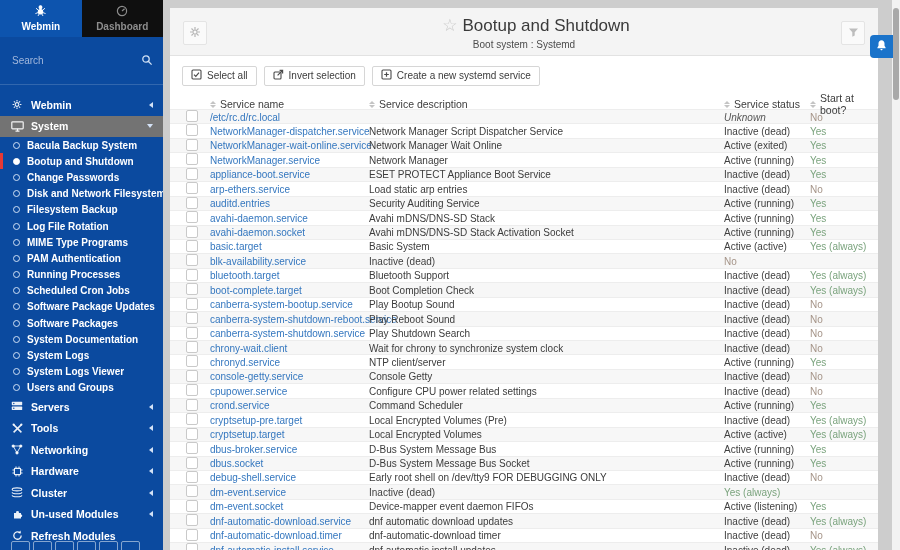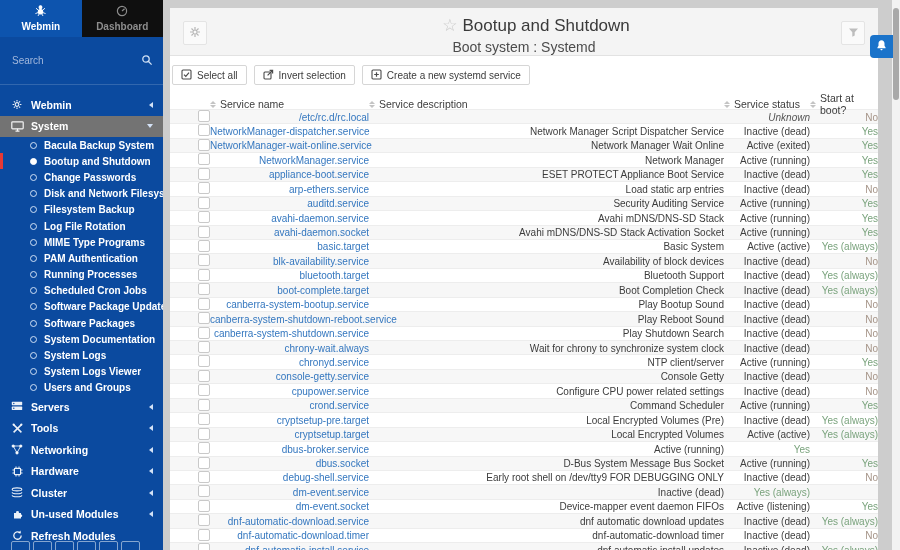--- a/index.html
+++ b/index.html
@@ -20,55 +20,55 @@
   .search-row input::placeholder{color:#a3b8dc;}
   #sidebar-nav{padding-top:9px;}
   .top-item{height:21.5px;display:flex;align-items:center;padding:0 10px;color:#fff;
        font-size:10.5px;font-weight:bold;cursor:pointer;}
   .top-item.active{background:#737373;}
   .ticon{width:14px;height:11px;margin-right:7px;display:flex;align-items:center;justify-content:center;flex:none;}
   .arrow-left{width:0;height:0;border-top:3px solid transparent;border-bottom:3px solid transparent;
        border-right:4px solid #d4e2f6;margin-left:auto;}
   .arrow-down{width:0;height:0;border-left:3px solid transparent;border-right:3px solid transparent;
        border-top:4px solid #d4e2f6;margin-left:auto;}
-  .child{height:16.2px;display:flex;align-items:center;padding-left:30px;color:#fff;
+  .child{height:16.2px;display:flex;align-items:center;padding-left:13px;color:#fff;
        font-size:10px;font-weight:bold;position:relative;cursor:pointer;white-space:nowrap;}
   .bullet{width:5px;height:5px;border:1px solid #cfe0f5;border-radius:50%;margin-right:7px;flex:none;}
   .child.active .bullet{background:#fff;border-color:#fff;}
   .child.active::before{content:"";position:absolute;left:0;top:0;bottom:0;width:3px;background:#e53935;}
   .sb-bottom{position:absolute;bottom:-5px;left:11px;display:flex;gap:3px;}
   .sb-stub{width:17px;height:12px;border:1px solid rgba(255,255,255,0.5);border-radius:2px;}
 
   
   .main{flex:1;position:relative;height:550px;}
   .panel{position:absolute;left:7px;top:8px;width:708px;top:8px;bottom:0;background:#fff;overflow:hidden;}
   .panel-header{height:47px;background:#f4f4f4;border-bottom:1px solid #e2e2e2;position:relative;}
   .icon-btn{position:absolute;top:13px;width:22px;height:22px;background:#fafafa;border:1px solid #e4e4e4;
        border-radius:2px;display:flex;align-items:center;justify-content:center;cursor:pointer;}
   .icon-btn.left{left:13px;}
   .icon-btn.right{right:13px;}
   .title-wrap{text-align:center;padding-top:7px;}
   .title-line{font-size:17px;color:#3a3a3a;padding-left:24px;}
   .star{color:#c8c8c8;font-size:17px;margin-right:5px;}
-  .subtitle{font-size:14px;color:#4c4c4c;margin-top:3px;}
-
-  .toolbar{padding:9px 2px 0;display:flex;gap:7px;height:21px;}
+  .subtitle{font-size:10px;color:#4c4c4c;margin-top:3px;}
+
+  .toolbar{padding:9px 12px 0;display:flex;gap:7px;height:21px;align-items:center;}
   .tbtn{display:flex;align-items:center;gap:5px;border:1px solid #d6d6d6;background:#fff;
        font-size:10px;color:#3c3c3c;padding:0 8px;height:20px;border-radius:2px;cursor:pointer;white-space:nowrap;}
 
   .grid-cols{display:grid;grid-template-columns:40px 159px 355px 86px 1fr;align-items:center;}
   .thead{height:17px;margin-top:6px;font-size:10.5px;color:#3c3c3c;}
   .th{display:flex;align-items:center;gap:4px;}
   .carets{display:flex;flex-direction:column;gap:1px;}
   .car-up{width:0;height:0;border-left:3px solid transparent;border-right:3px solid transparent;
        border-bottom:3px solid #c4c4c4;}
   .car-dn{width:0;height:0;border-left:3px solid transparent;border-right:3px solid transparent;
        border-top:3px solid #c4c4c4;}
   #rows{overflow:hidden;}
-  .row{height:13.45px;font-size:10px;border-top:1px solid #ededed;text-align:right;}
+  .row{height:13.45px;font-size:10px;border-top:1px solid #ededed;}
   .row:nth-child(odd){background:#f7f7f7;}
   .cb{width:10px;height:10px;border:1px solid #c9c9c9;border-radius:2px;background:#fff;margin-left:16px;cursor:pointer;}
   .name-cell a{color:#3477bf;text-decoration:none;cursor:pointer;white-space:nowrap;}
   .desc-cell{color:#3c3c3c;white-space:nowrap;overflow:hidden;}
   .status-cell{color:#3f3f3f;}
   .status-cell.unknown{font-style:italic;color:#555;}
   .boot-cell.yes{color:#7aa37d;}
   .boot-cell.no{color:#a59488;}
 
   .gutter{position:absolute;top:0;right:8px;width:14px;height:550px;background:#cdcdcd;}
@@ -432,21 +432,21 @@
           </div>
           <div class="row grid-cols">
             <div><span class="cb" style="display: inline-block;"></span></div>
             <div class="name-cell"><a href="#">arp-ethers.service</a></div>
             <div class="desc-cell">Load static arp entries</div>
             <div class="status-cell">Inactive (dead)</div>
             <div class="boot-cell no">No</div>
           </div>
           <div class="row grid-cols">
             <div><span class="cb" style="display: inline-block;"></span></div>
-            <div class="name-cell"><a href="#">auditd.service</a></div>
+            <div class="name-cell"><a href="#">auditd.entries</a></div>
             <div class="desc-cell">Security Auditing Service</div>
             <div class="status-cell">Active (running)</div>
             <div class="boot-cell yes">Yes</div>
           </div>
           <div class="row grid-cols">
             <div><span class="cb" style="display: inline-block;"></span></div>
             <div class="name-cell"><a href="#">avahi-daemon.service</a></div>
             <div class="desc-cell">Avahi mDNS/DNS-SD Stack</div>
             <div class="status-cell">Active (running)</div>
             <div class="boot-cell yes">Yes</div>
@@ -461,21 +461,20 @@
           <div class="row grid-cols">
             <div><span class="cb" style="display: inline-block;"></span></div>
             <div class="name-cell"><a href="#">basic.target</a></div>
             <div class="desc-cell">Basic System</div>
             <div class="status-cell">Active (active)</div>
             <div class="boot-cell yes">Yes (always)</div>
           </div>
           <div class="row grid-cols">
             <div><span class="cb" style="display: inline-block;"></span></div>
             <div class="name-cell"><a href="#">blk-availability.service</a></div>
-            <div class="desc-cell">Availability of block devices</div>
             <div class="status-cell">Inactive (dead)</div>
             <div class="boot-cell no">No</div>
           </div>
           <div class="row grid-cols">
             <div><span class="cb" style="display: inline-block;"></span></div>
             <div class="name-cell"><a href="#">bluetooth.target</a></div>
             <div class="desc-cell">Bluetooth Support</div>
             <div class="status-cell">Inactive (dead)</div>
             <div class="boot-cell yes">Yes (always)</div>
           </div>
@@ -502,21 +501,21 @@
           </div>
           <div class="row grid-cols">
             <div><span class="cb" style="display: inline-block;"></span></div>
             <div class="name-cell"><a href="#">canberra-system-shutdown.service</a></div>
             <div class="desc-cell">Play Shutdown Search</div>
             <div class="status-cell">Inactive (dead)</div>
             <div class="boot-cell no">No</div>
           </div>
           <div class="row grid-cols">
             <div><span class="cb" style="display: inline-block;"></span></div>
-            <div class="name-cell"><a href="#">chrony-wait.always</a></div>
+            <div class="name-cell"><a href="#">chrony-wait.client</a></div>
             <div class="desc-cell">Wait for chrony to synchronize system clock</div>
             <div class="status-cell">Inactive (dead)</div>
             <div class="boot-cell no">No</div>
           </div>
           <div class="row grid-cols">
             <div><span class="cb" style="display: inline-block;"></span></div>
             <div class="name-cell"><a href="#">chronyd.service</a></div>
             <div class="desc-cell">NTP client/server</div>
             <div class="status-cell">Active (running)</div>
             <div class="boot-cell yes">Yes</div>
@@ -552,20 +551,21 @@
           <div class="row grid-cols">
             <div><span class="cb" style="display: inline-block;"></span></div>
             <div class="name-cell"><a href="#">cryptsetup.target</a></div>
             <div class="desc-cell">Local Encrypted Volumes</div>
             <div class="status-cell">Active (active)</div>
             <div class="boot-cell yes">Yes (always)</div>
           </div>
           <div class="row grid-cols">
             <div><span class="cb" style="display: inline-block;"></span></div>
             <div class="name-cell"><a href="#">dbus-broker.service</a></div>
+            <div class="desc-cell">D-Bus System Message Bus</div>
             <div class="status-cell">Active (running)</div>
             <div class="boot-cell yes">Yes</div>
           </div>
           <div class="row grid-cols">
             <div><span class="cb" style="display: inline-block;"></span></div>
             <div class="name-cell"><a href="#">dbus.socket</a></div>
             <div class="desc-cell">D-Bus System Message Bus Socket</div>
             <div class="status-cell">Active (running)</div>
             <div class="boot-cell yes">Yes</div>
           </div>

